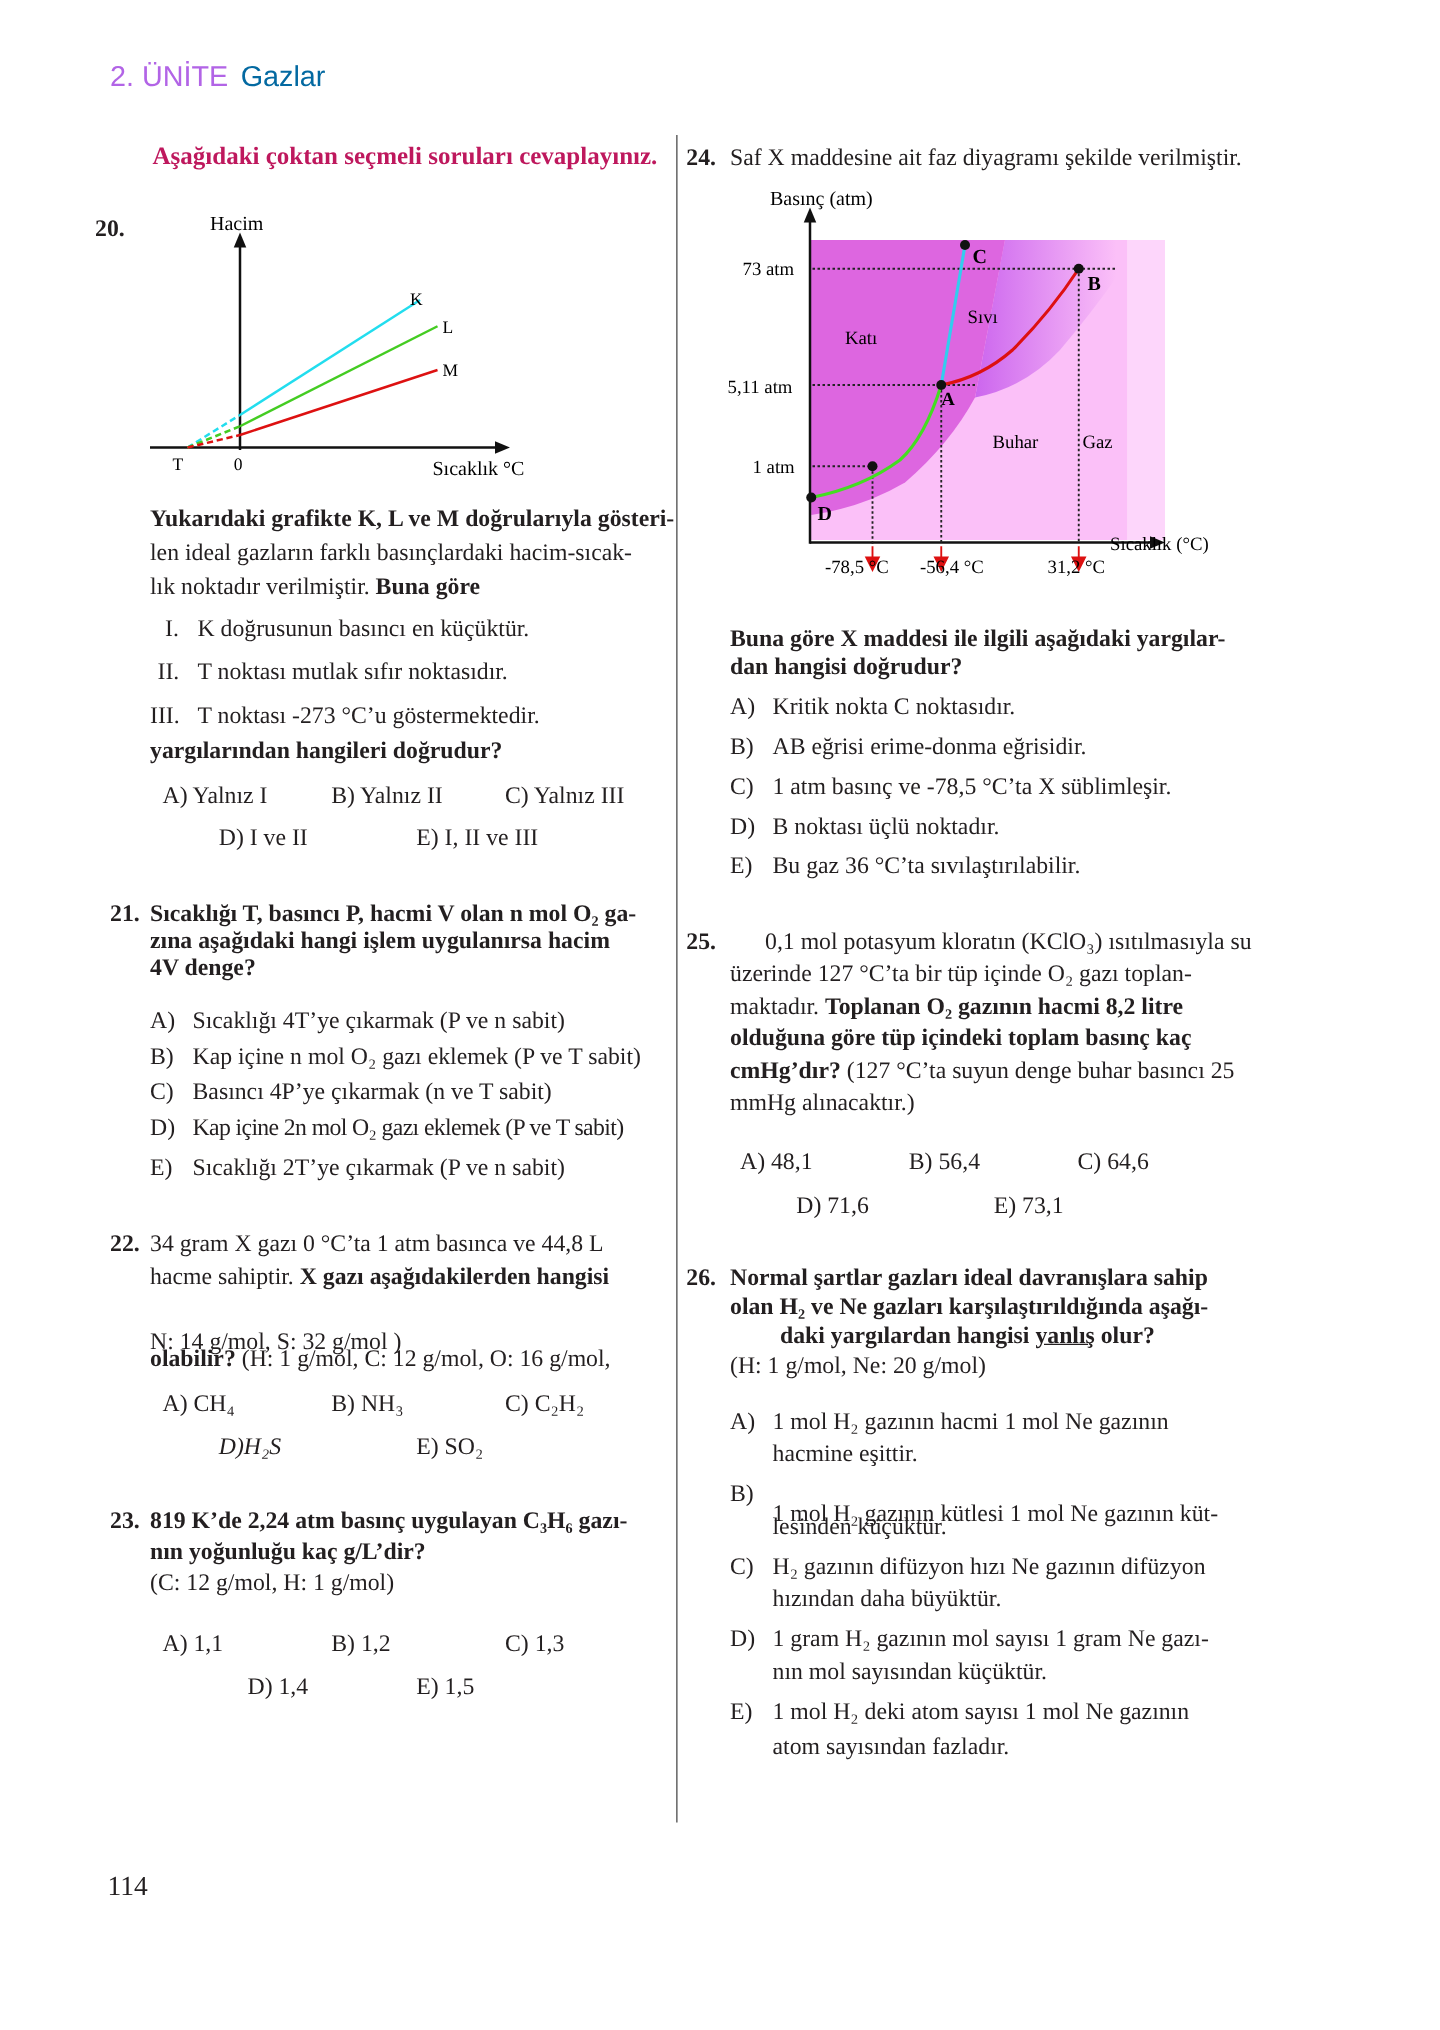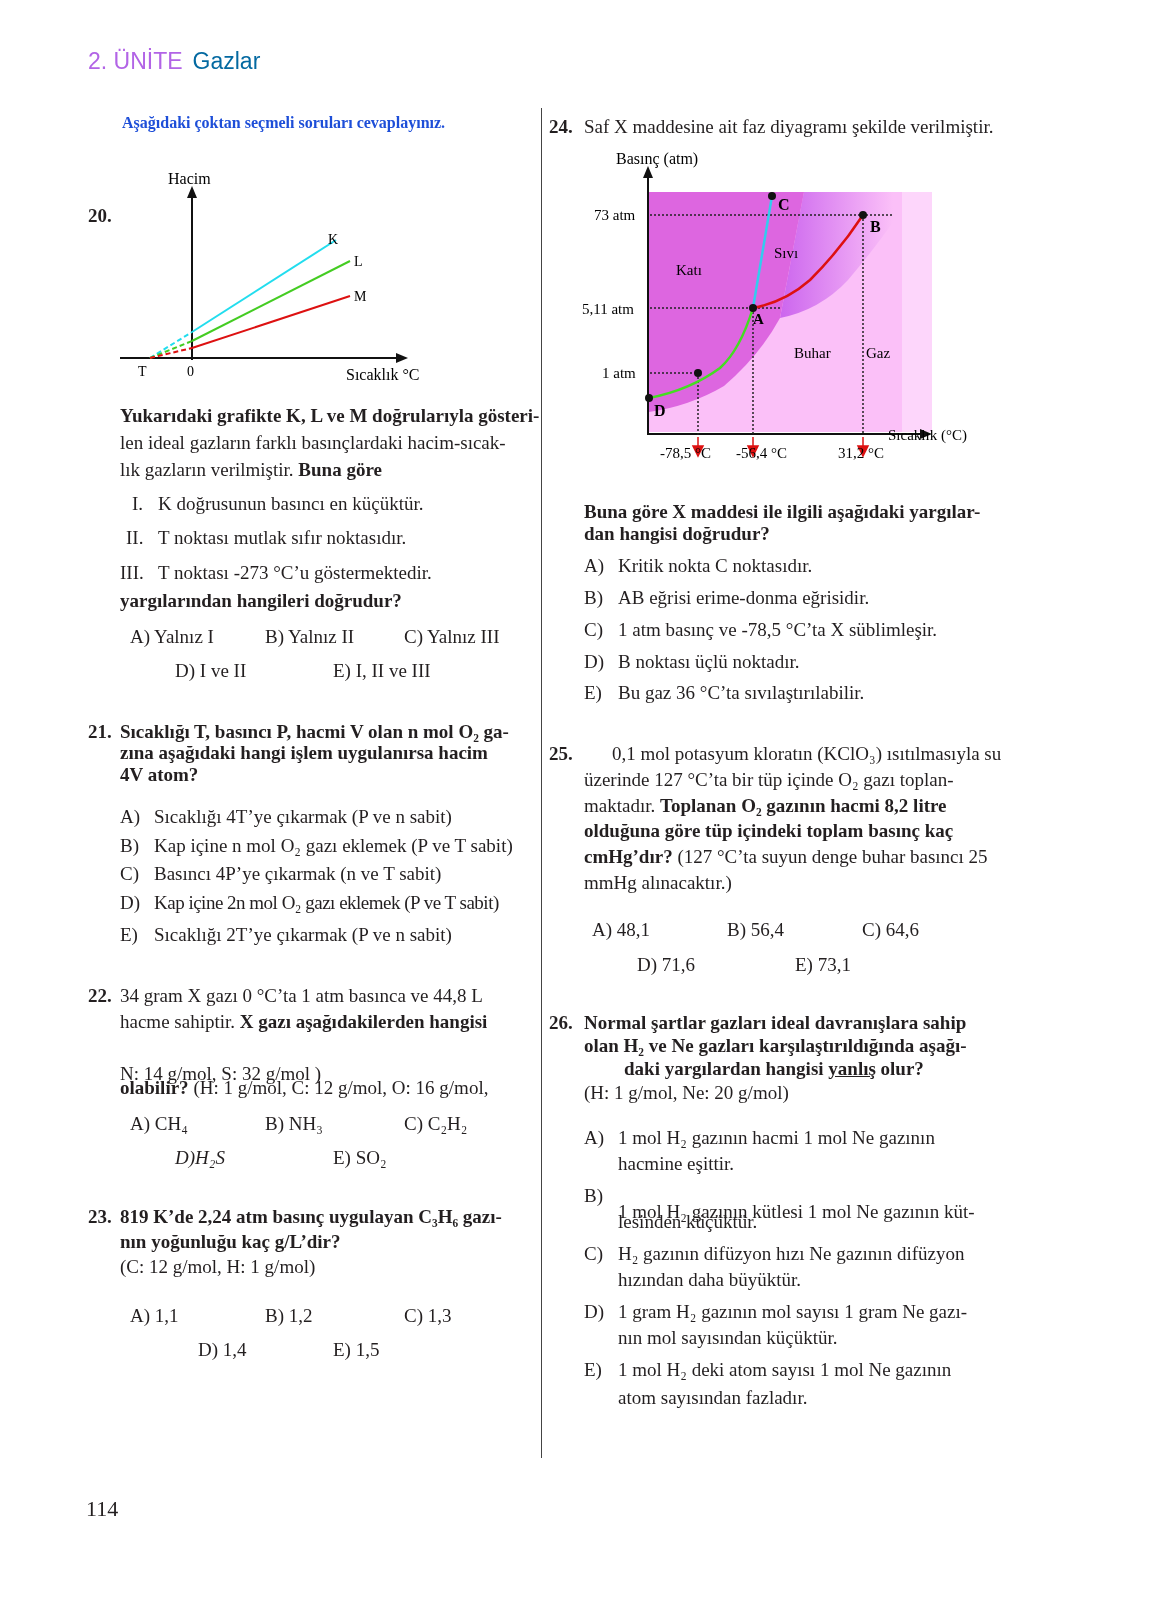--- a/index.html
+++ b/index.html
@@ -1,39 +1,39 @@
 <!DOCTYPE html>
 <html><head>
 <meta charset="utf-8">
 <style>
   html, body { margin:0; padding:0; background:#ffffff; }
   body { width:1152px; height:1624px; position:relative; overflow:hidden;
          font-family:"Liberation Serif","DejaVu Serif",serif; color:#231f20; font-size:19px; }
   .abs { position:absolute; }
   .unit-header { left:88px; top:48px; font-family:"Liberation Sans","DejaVu Sans",sans-serif; font-size:23px; color:#b264e6; }
   .unit-header .sub { color:#0369a1; margin-left:10px; }
-  .instr { left:122px; top:114px; color:#1d4ed8; font-weight:bold; font-size:16px; }
+  .instr { left:122px; top:114px; color:#be185d; font-weight:bold; font-size:20px; }
   .divider { left:541px; top:108px; width:1px; height:1350px; background:#444; }
   .qnum { font-weight:bold; }
   .line { position:absolute; white-space:nowrap; line-height:24px; }
   .b { font-weight:bold; }
   .u { text-decoration:underline; }
   .pagenum { left:86px; top:1496px; font-size:22px; }
   svg text { font-family:"Liberation Serif","DejaVu Serif",serif; }
 </style>
 </head>
 <body>
 
 <div class="abs unit-header">
   <span>2. ÜNİTE</span><span class="sub">Gazlar</span>
 </div>
 <div class="abs instr">Aşağıdaki çoktan seçmeli soruları cevaplayınız.</div>
 <div class="abs divider"></div>
 
-<div class="line qnum" style="left:88px;top:172px;margin-top:32px;">20.</div>
+<div class="line qnum" style="left:76px;top:172px;">20.</div>
 <svg class="abs" style="left:110px;top:160px;" width="330" height="230">
   <text x="58" y="24" font-size="16">Hacim</text>
   <line x1="82" y1="200" x2="82" y2="34" stroke="#111" stroke-width="2"></line>
   <polygon points="82,26 77,38 87,38" fill="#111"></polygon>
   <line x1="10" y1="198" x2="288" y2="198" stroke="#111" stroke-width="2"></line>
   <polygon points="298,198 286,193 286,203" fill="#111"></polygon>
 
   <line x1="40" y1="198" x2="82" y2="172" stroke="#22ddee" stroke-width="2" stroke-dasharray="5,3"></line>
   <line x1="40" y1="198" x2="82" y2="181" stroke="#44cc22" stroke-width="2" stroke-dasharray="5,3"></line>
   <line x1="40" y1="198" x2="82" y2="188" stroke="#dd1111" stroke-width="2" stroke-dasharray="5,3"></line>
@@ -43,38 +43,38 @@
   <line x1="82" y1="188" x2="240" y2="136" stroke="#dd1111" stroke-width="2"></line>
   <text x="218" y="84" font-size="14">K</text>
   <text x="244" y="106" font-size="14">L</text>
   <text x="244" y="141" font-size="14">M</text>
   <text x="28" y="216" font-size="14">T</text>
   <text x="77" y="216" font-size="14">0</text>
   <text x="236" y="220" font-size="16">Sıcaklık °C</text>
 </svg>
 <div class="line" style="left:120px;top:404px;font-weight:bold;">Yukarıdaki grafikte K, L ve M doğrularıyla gösteri-</div>
 <div class="line" style="left:120px;top:431px;">len ideal gazların farklı basınçlardaki hacim-sıcak-</div>
-<div class="line" style="left:120px;top:458px;"><span>lık gazların verilmiştir.</span> <span class="b">Buna göre</span></div>
+<div class="line" style="left:120px;top:458px;"><span>lık noktadır verilmiştir.</span> <span class="b">Buna göre</span></div>
 <div class="line" style="left:132px;top:492px;"><span>I.</span></div>
 <div class="line" style="left:158px;top:492px;">K doğrusunun basıncı en küçüktür.</div>
 <div class="line" style="left:126px;top:526px;">II.</div>
 <div class="line" style="left:158px;top:526px;">T noktası mutlak sıfır noktasıdır.</div>
 <div class="line" style="left:120px;top:561px;">III.</div>
 <div class="line" style="left:158px;top:561px;">T noktası -273 °C’u göstermektedir.</div>
 <div class="line b" style="left:120px;top:589px;">yargılarından hangileri doğrudur?</div>
 <div class="line" style="left:130px;top:625px;">A) Yalnız I</div>
 <div class="line" style="left:265px;top:625px;">B) Yalnız II</div>
 <div class="line" style="left:404px;top:625px;">C) Yalnız III</div>
 <div class="line" style="left:175px;top:659px;">D) I ve II</div>
 <div class="line" style="left:333px;top:659px;">E)  I, II ve III</div>
 
 <div class="line qnum" style="left:88px;top:720px;">21.</div>
 <div class="line b" style="left:120px;top:720px;">Sıcaklığı T, basıncı P, hacmi V olan n mol O₂ ga-</div>
 <div class="line b" style="left:120px;top:741px;">zına aşağıdaki hangi işlem uygulanırsa hacim</div>
-<div class="line b" style="left:120px;top:763px;">4V atom?</div>
+<div class="line b" style="left:120px;top:763px;">4V denge?</div>
 <div class="line" style="left:120px;top:805px;">A)</div>
 <div class="line" style="left:154px;top:805px;">Sıcaklığı 4T’ye çıkarmak (P ve n sabit)</div>
 <div class="line" style="left:120px;top:834px;">B)</div>
 <div class="line" style="left:154px;top:834px;">Kap içine n mol O₂ gazı eklemek (P ve T sabit)</div>
 <div class="line" style="left:120px;top:862px;">C)</div>
 <div class="line" style="left:154px;top:862px;">Basıncı 4P’ye çıkarmak (n ve T sabit)</div>
 <div class="line" style="left:120px;top:891px;">D)</div>
 <div class="line" style="left:154px;top:891px;letter-spacing:-0.5px;">Kap içine 2n mol O₂ gazı eklemek (P ve T sabit)</div>
 <div class="line" style="left:120px;top:923px;">E)</div>
 <div class="line" style="left:154px;top:923px;">Sıcaklığı 2T’ye çıkarmak (P ve n sabit)</div>

